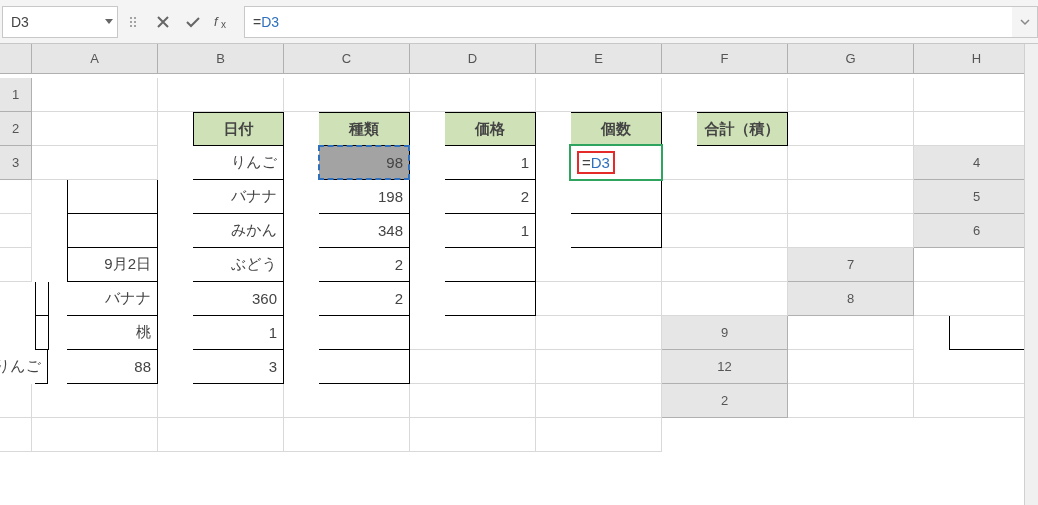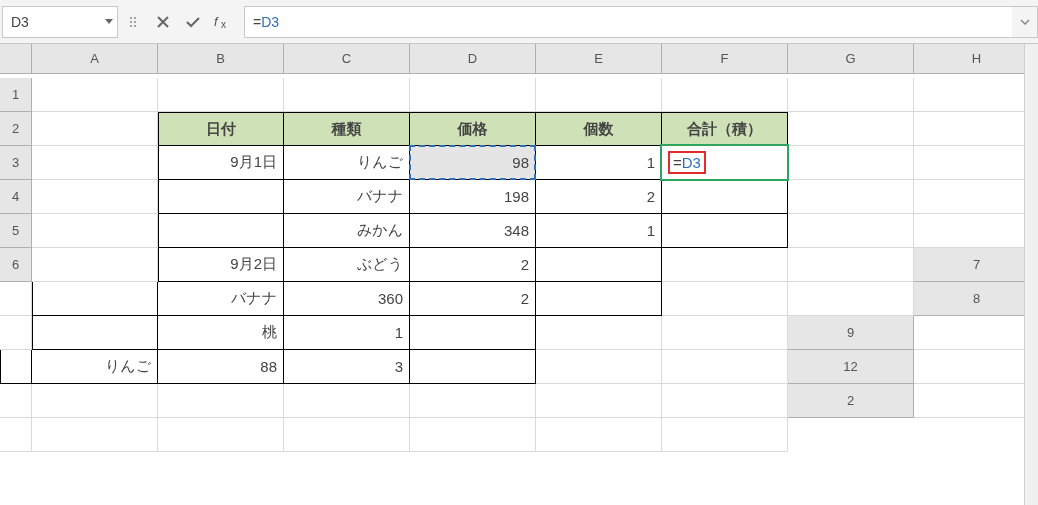--- a/index.html
+++ b/index.html
@@ -112,30 +112,30 @@
     display:flex; align-items:center;
     padding: 0 6px;
     position: relative;
     white-space: nowrap;
     overflow: visible;
     font-size:15px;
   }
 
   
   .tb  { border-bottom: 1px solid #000 !important; }
-  .tr  { border-right: 1px solid #000 !important; }
+  .tr  { border-right: 1px solid #000 !important; margin-left: 35px; }
   .tl  { border-left: 1px solid #000 !important; }
   .tt  { border-top: 1px solid #000 !important; }
 
   .hdr { background:#cfe2b7; font-weight:bold; justify-content:center; }
   .ral { justify-content:flex-end; }
 
   
   .ref-cell {
-    background:#e5e5e5;
+    background:#a3a3a3;
   }
   .ref-border {
     position:absolute;
     inset: -1px -1px -1px -1px;
     border: 2px dashed #2e6fbe;
     pointer-events:none;
   }
 
   
   .active-cell {
@@ -239,21 +239,20 @@
       <div class="cell"></div>
       <div class="cell hdr tb tt tr tl">日付</div>
       <div class="cell hdr tb tt tr">種類</div>
       <div class="cell hdr tb tt tr">価格</div>
       <div class="cell hdr tb tt tr">個数</div>
       <div class="cell hdr tb tt tr">合計（積）</div>
       <div class="cell"></div>
       <div class="cell"></div>
       <div class="row-hdr">3</div>
       <div class="cell"></div>
-      <div class="cell tb tr tl ral">9月1日</div>
       <div class="cell tb tr ral">りんご</div>
       <div class="cell tb tr ral ref-cell">98<div class="ref-border"></div></div>
       <div class="cell tb tr ral">1</div>
       <div class="cell tb tr active-cell" style="justify-content: flex-start;">
         <div class="active-border"></div>
         <span class="red-box">
           <span class="eq">=</span>
           <span class="ref">D3</span>
         </span>
       </div>

